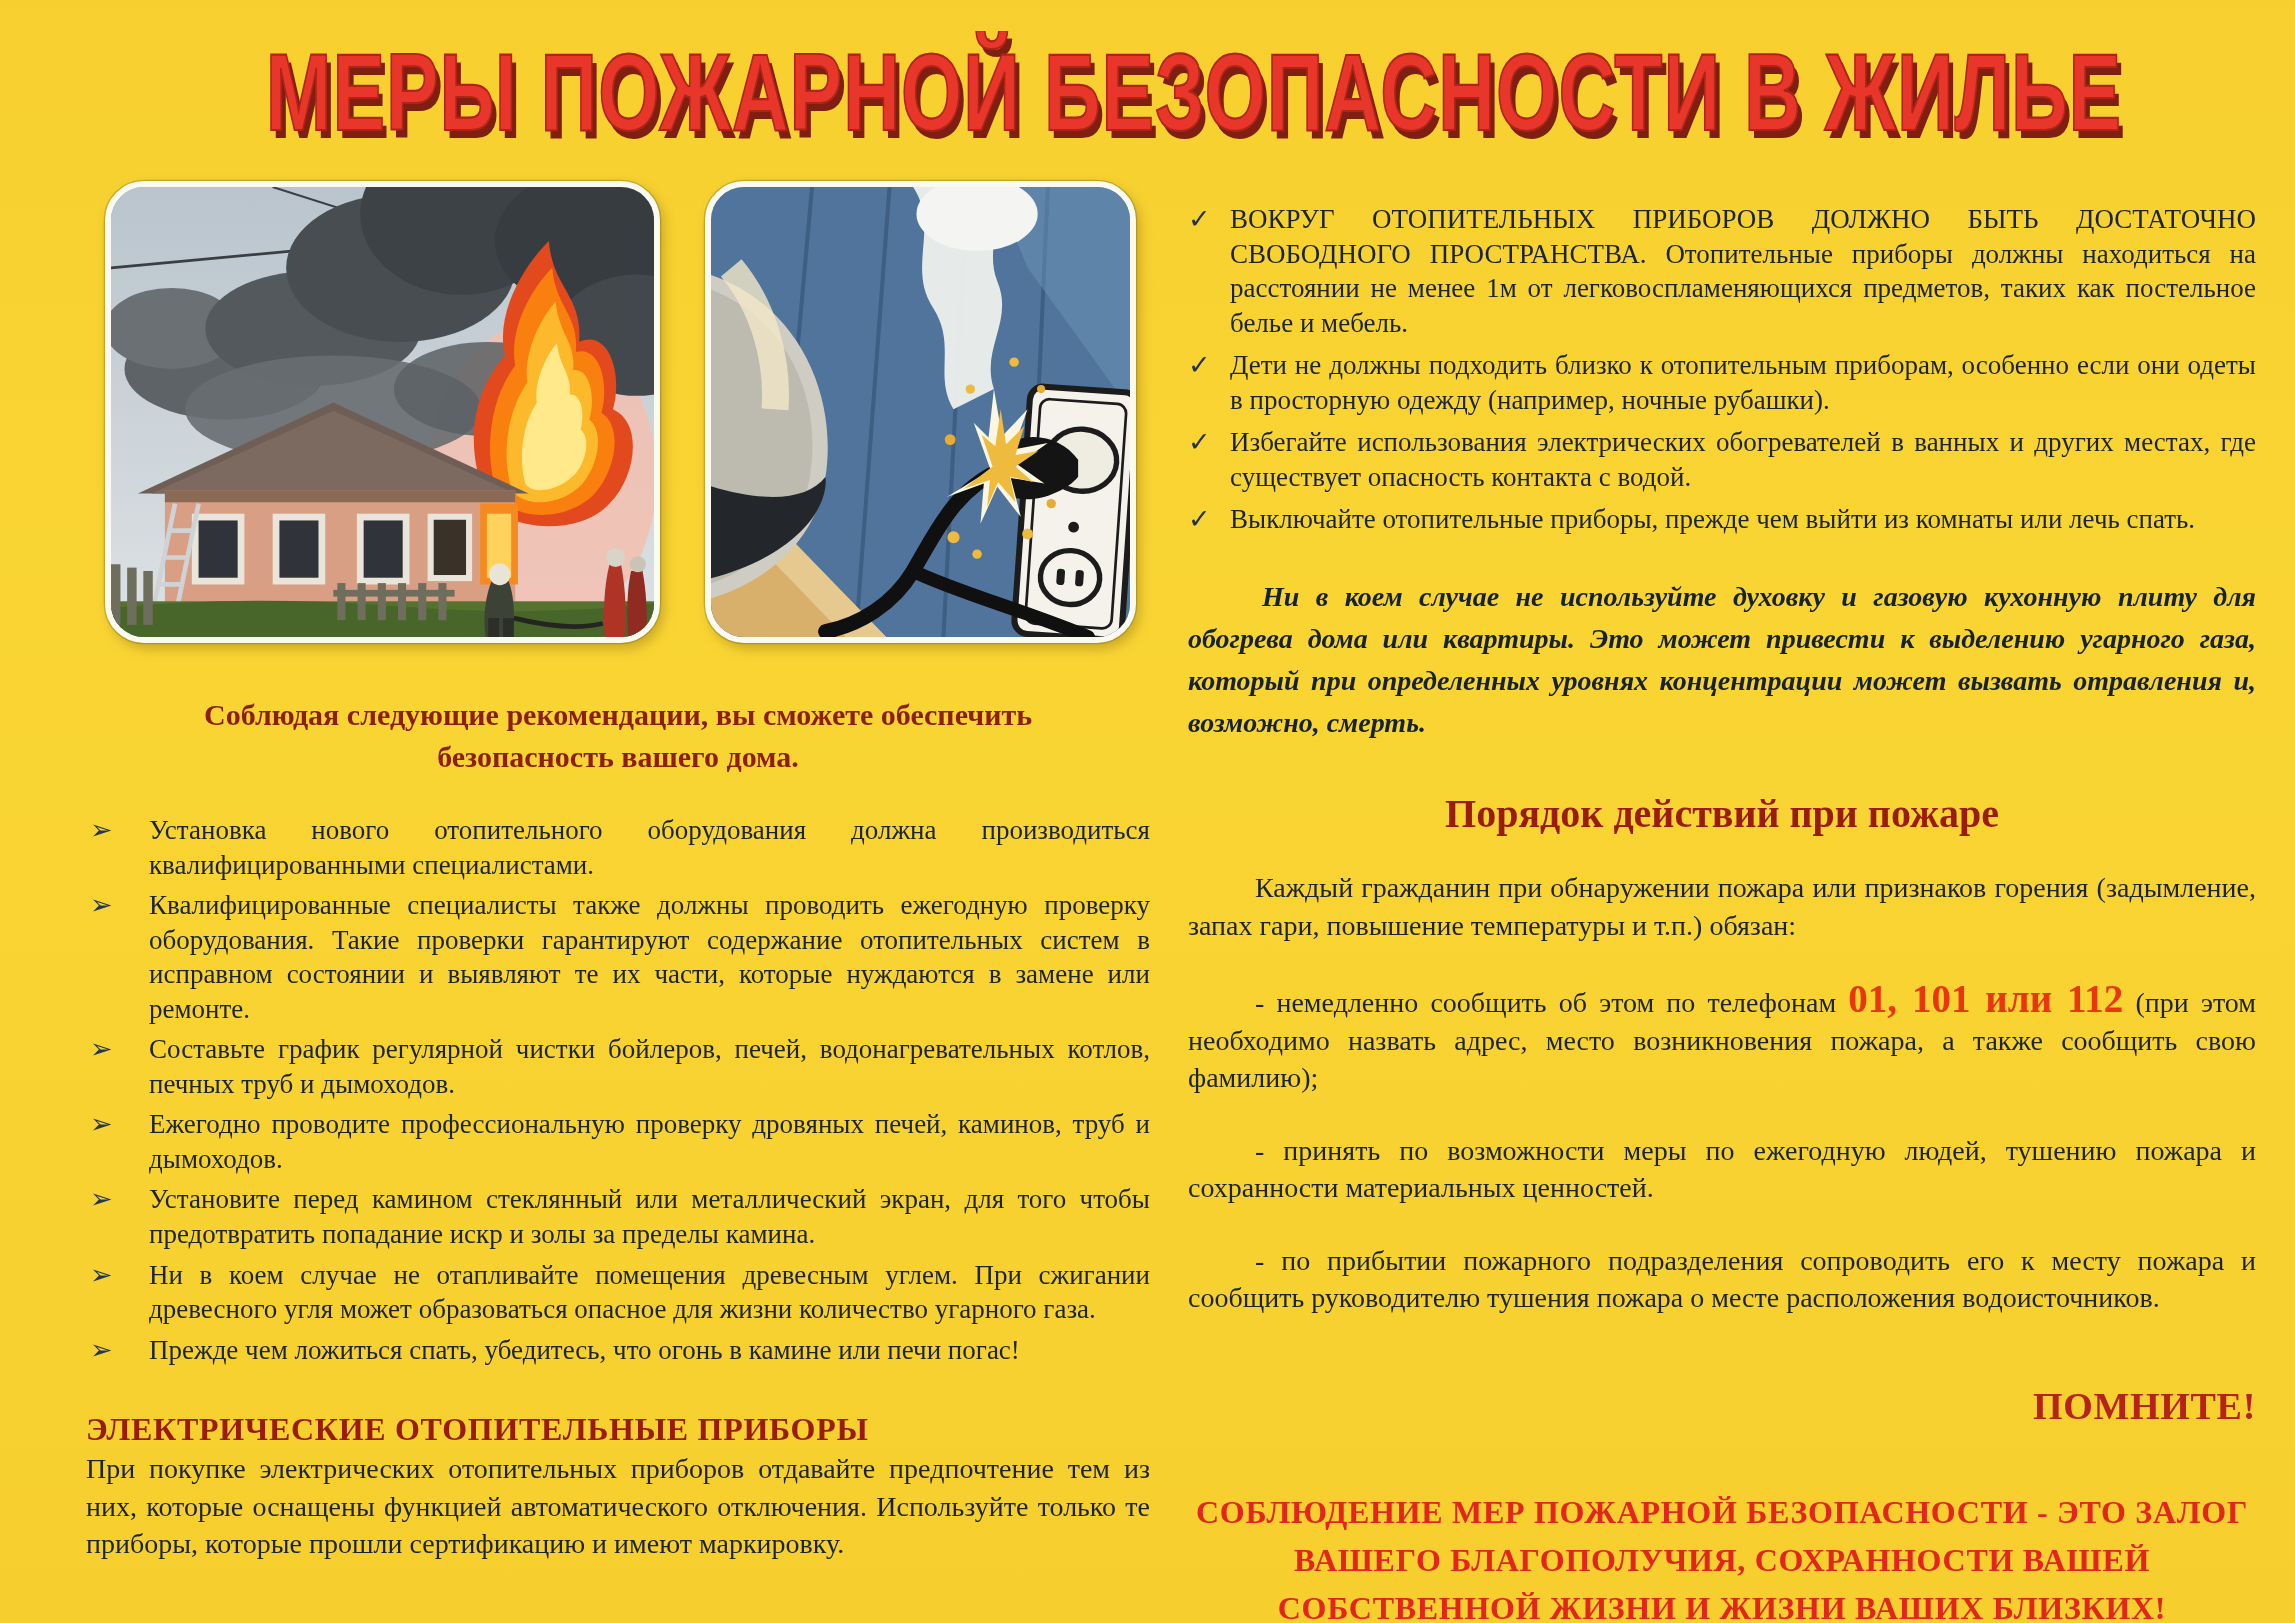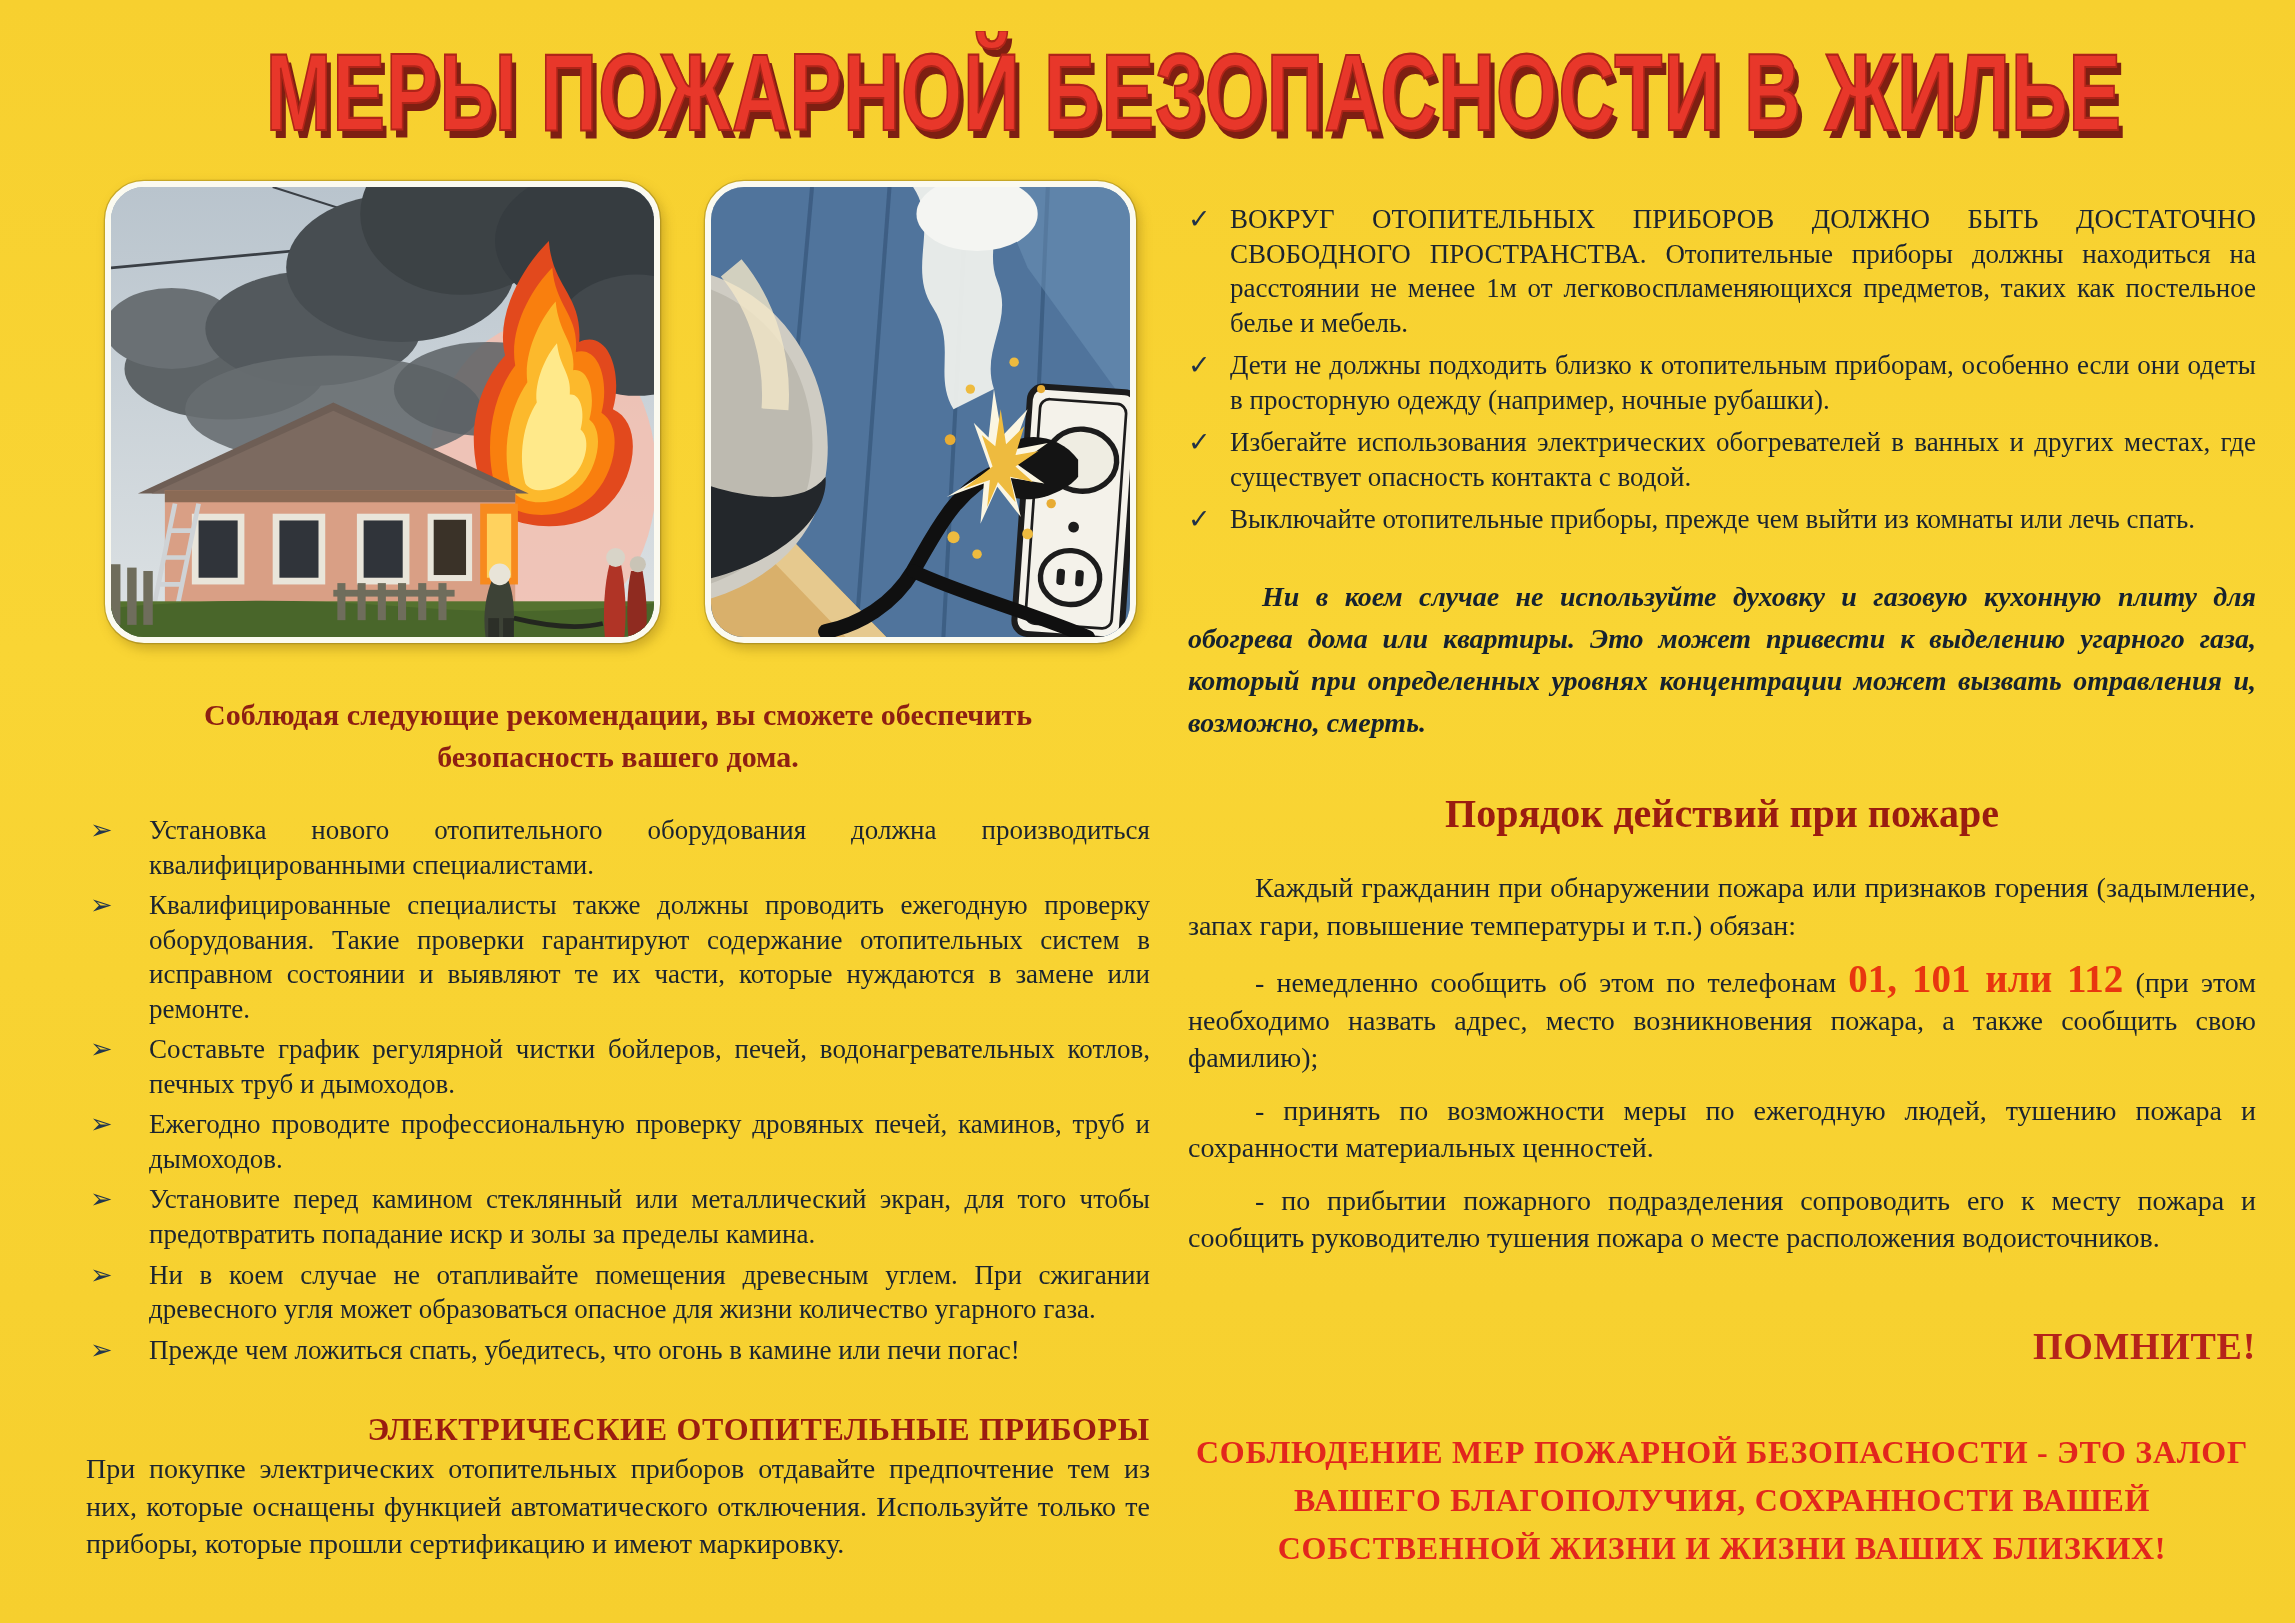--- a/index.html
+++ b/index.html
@@ -56,21 +56,21 @@
   .bullet .marker{
     flex:0 0 59px;
     font-family:"DejaVu Sans", sans-serif;
     color:#24384e;
     font-size:27px;
     padding-left:4px;
   }
   .bullet .btext{flex:1;text-align:justify;}
   .section-title-left{
     margin-top:42px;
-    text-align:right;
+    text-align:left;
     font-weight:700;
     color:#9a1c10;
     font-size:32px;
     letter-spacing:0.7px;
   }
   .section-text{text-align:justify;line-height:1.34;font-size:28px;}
   
   .check{display:flex;margin-bottom:8px;}
   .check .marker{
     flex:0 0 42px;
@@ -88,21 +88,21 @@
     color:#16222f;
   }
   .section-title-right{
     margin-top:44px;
     text-align:center;
     font-weight:700;
     color:#9a1c10;
     font-size:40px;
   }
   .para{margin-top:30px;text-align:justify;text-indent:67px;line-height:1.34;font-size:28px;}
-  .para.action{margin-top:15px;}
+  .para.action{margin-top:35px;}
   .phones{
     font-weight:700;
     color:#e8360f;
     font-size:39px;
     line-height:1;
   }
   .remember{
     margin-top:65px;
     text-align:right;
     font-weight:700;

